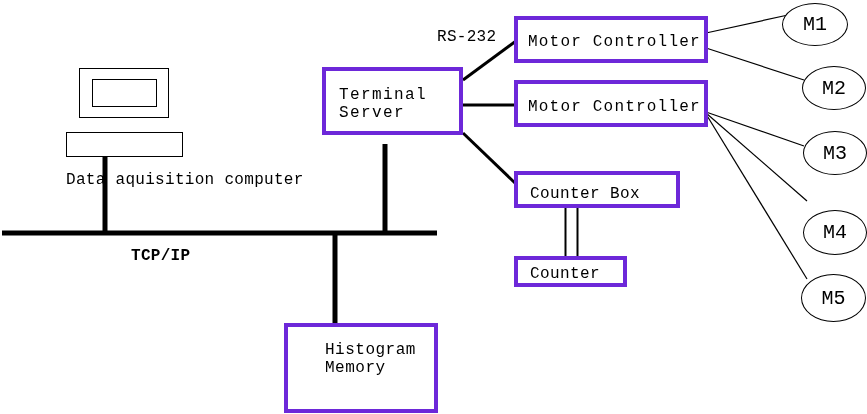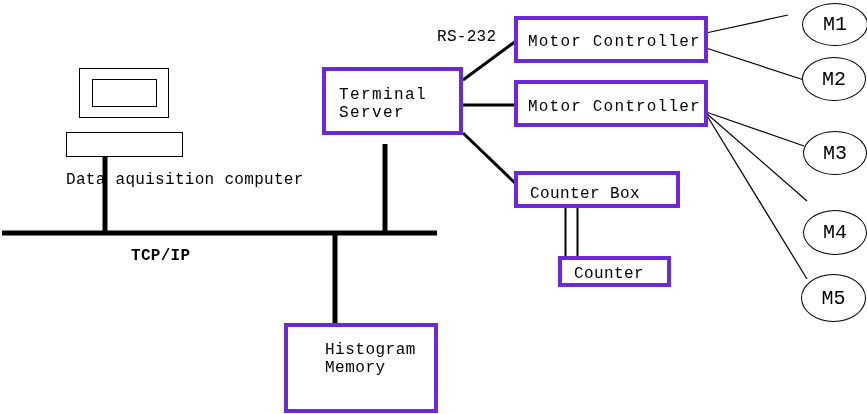--- a/index.html
+++ b/index.html
@@ -89,29 +89,29 @@
 
   <div class="box" style="left:322px; top:67px; width:141px; height:68px; padding:15px 0 0 13px; letter-spacing:1.4px;">Terminal
 Server</div>
 
   <div class="box" style="left:514px; top:16px; width:194px; height:47px; padding:13px 0 0 10px; letter-spacing:1.2px;">Motor Controller</div>
 
   <div class="box" style="left:514px; top:80px; width:194px; height:47px; padding:14px 0 0 10px; letter-spacing:1.2px;">Motor Controller</div>
 
   <div class="box" style="left:514px; top:171px; width:166px; height:37px; padding:10px 0 0 12px; letter-spacing:0.4px;">Counter Box</div>
 
-  <div class="box" style="left:514px; top:256px; width:113px; height:31px; padding:5px 0 0 12px; letter-spacing:0.4px;margin-left:44px;">Counter</div>
+  <div class="box" style="left:514px; top:256px; width:113px; height:31px; padding:5px 0 0 12px; letter-spacing:0.4px;">Counter</div>
 
   <div class="box" style="left:284px; top:323px; width:154px; height:90px; padding:14px 0 0 37px; letter-spacing:0.5px;">Histogram
 Memory</div>
 
-  <div class="ellipse" style="left:802px; top:3px; width:66px; height:43px;text-align:right;">
+  <div class="ellipse" style="left:782px; top:3px; width:66px; height:43px;text-align:right;">
     <span>M1</span>
   </div>
-  <div class="ellipse" style="left:802px; top:57px; width:64px; height:44px;">
+  <div class="ellipse" style="left:802px; top:66px; width:64px; height:44px;">
     <span>M2</span>
   </div>
   <div class="ellipse" style="left:803px; top:131px; width:64px; height:44px;">
     <span>M3</span>
   </div>
   <div class="ellipse" style="left:803px; top:210px; width:64px; height:45px;">
     <span>M4</span>
   </div>
   <div class="ellipse" style="left:801px; top:274px; width:65px; height:48px;">
     <span>M5</span>

